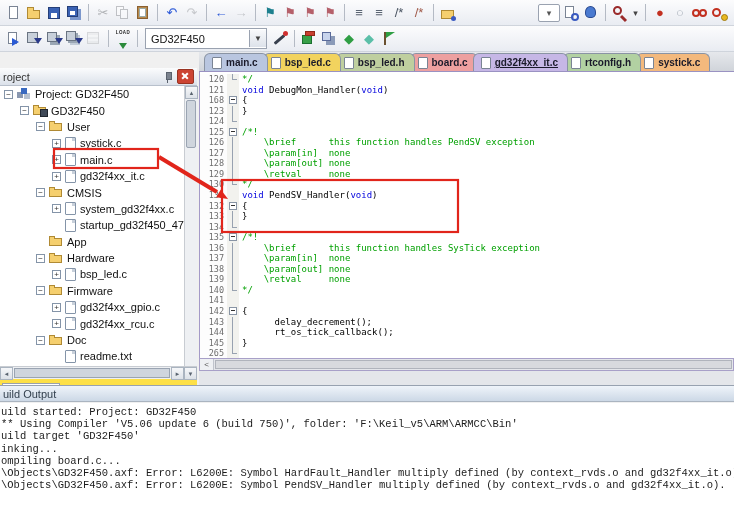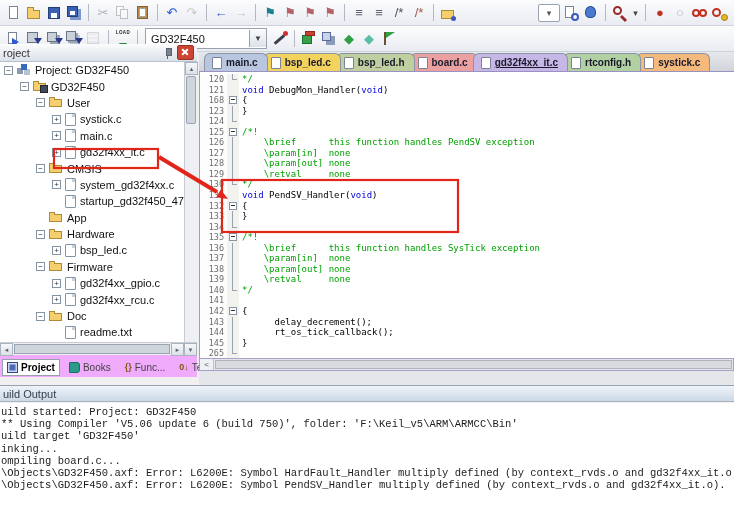--- a/index.html
+++ b/index.html
@@ -57,21 +57,21 @@
   .k-cube::before{left:2px;top:5px;width:10px;height:9px;background:#38a048;border:1px solid #1a7030;}
   .k-cube::after{left:5px;top:1px;width:10px;height:5px;background:#c84030;border:1px solid #902818;}
   .k-layers::before{left:2px;top:2px;width:9px;height:9px;background:#c8d4ec;border:1px solid #5a6a9a;box-shadow:4px 4px 0 #8a9ab8;}
   .k-flagg::before{left:4px;top:2px;width:2px;height:13px;background:#6a5030;}
   .k-flagg::after{left:6px;top:2px;width:0;height:0;border-left:9px solid #2f9e44;border-bottom:6px solid transparent;}
   .combo{display:flex;align-items:center;height:19px;margin:0 3px;background:#fff;border:1px solid #9aa2b0;width:120px;flex:none;}
   .combo .cval{flex:1;font-size:11px;padding:0 5px;color:#111;overflow:hidden;white-space:nowrap;}
   .combo .cbtn{width:16px;height:17px;background:linear-gradient(#f8f9fb,#dde2ea);border-left:1px solid #9aa2b0;
                font-size:8px;color:#444;display:flex;align-items:center;justify-content:center;}
   
-  .panel{position:absolute;left:0;top:44px;width:197px;height:333px;background:#f0abfc;}
+  .panel{position:absolute;left:0;top:68px;width:197px;height:333px;background:#fde047;}
   .phead{position:absolute;top:0;left:0;right:0;height:18px;background:linear-gradient(#fbfcfd,#dbe1ea);
          border-bottom:1px solid #b8c0cc;display:flex;align-items:center;font-size:11px;color:#333;padding:0 3px;box-sizing:border-box;}
   .phead .t{flex:1;}
   .pin{width:10px;height:12px;position:relative;margin-right:4px;}
   .pin::before{content:"";position:absolute;left:3px;top:1px;width:4px;height:6px;background:#7a828e;border:1px solid #5a626e;}
   .pin::after{content:"";position:absolute;left:4px;top:8px;width:1px;height:4px;background:#5a626e;}
   .pclose{width:15px;height:13px;background:#cc4433;border:1px solid #993322;border-radius:2px;position:relative;}
   .pclose::before,.pclose::after{content:"";position:absolute;left:3px;top:5px;width:8px;height:2px;background:#fff;}
   .pclose::before{transform:rotate(45deg);} .pclose::after{transform:rotate(-45deg);}
   .tree{position:absolute;top:18px;left:0;right:13px;bottom:35px;background:#fff;overflow:hidden;}

